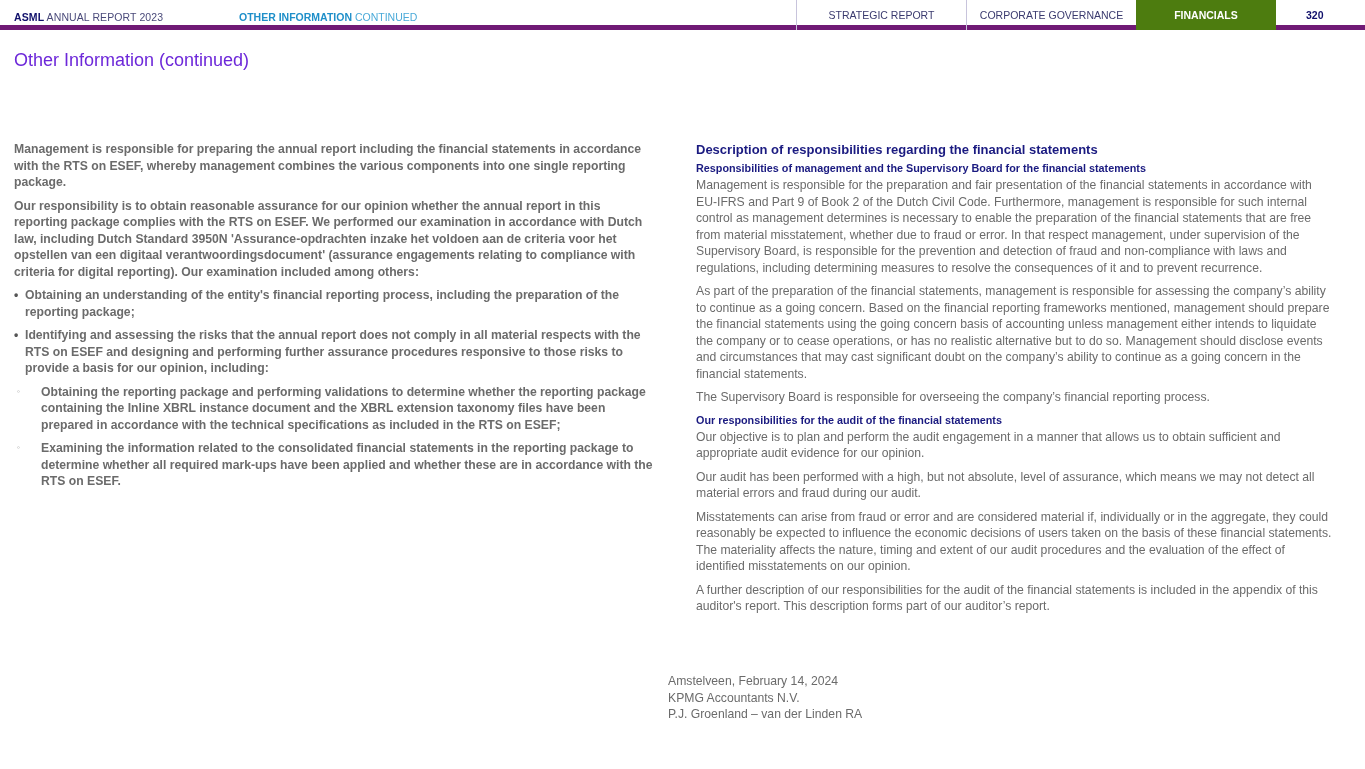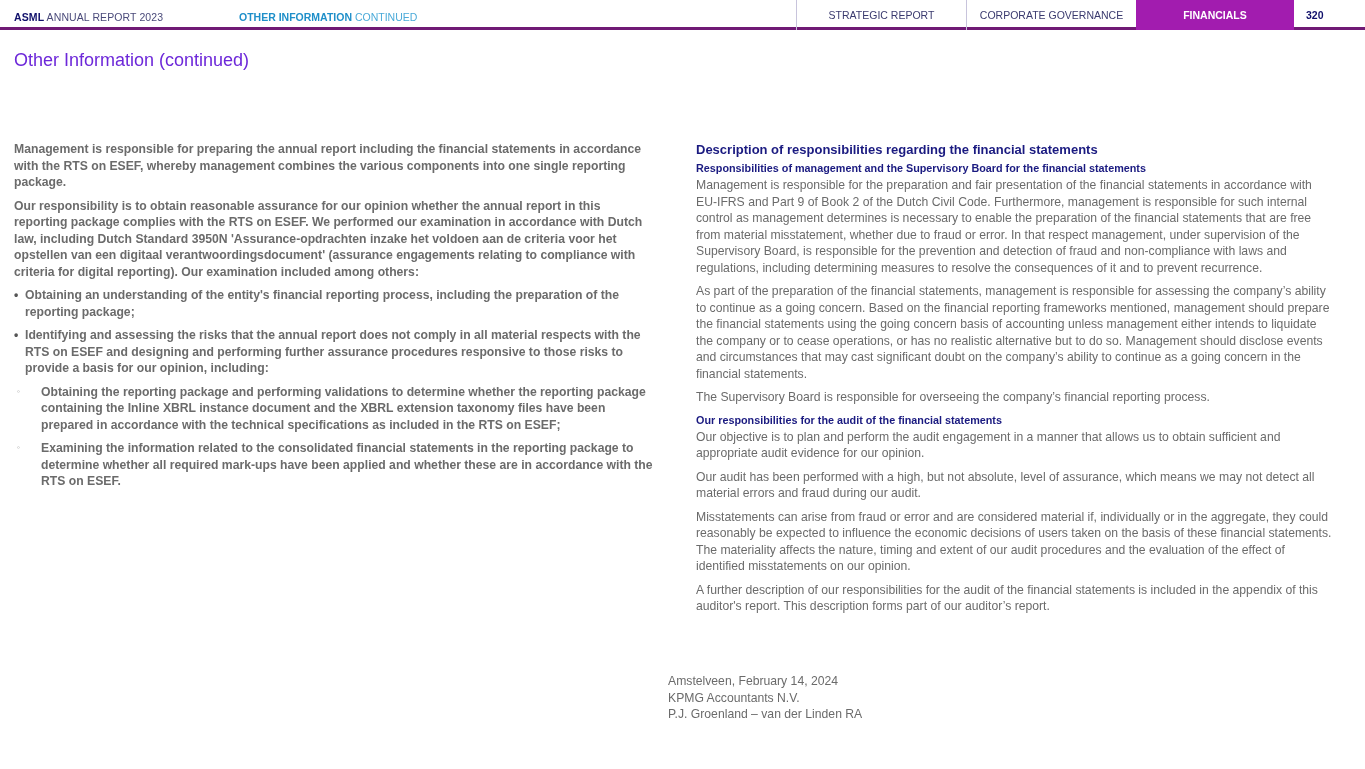--- a/index.html
+++ b/index.html
@@ -2,42 +2,42 @@
 <html><head>
 <meta charset="utf-8">
 <style>
   html, body { margin: 0; padding: 0; background: #ffffff; }
   body {
     width: 1365px; height: 769px; overflow: hidden; position: relative;
     font-family: "Liberation Sans", sans-serif; color: #6b6b6b;
   }
   .topbar {
     position: absolute; left: 0; top: 0; width: 1365px; height: 30px;
-    border-bottom: 3px solid #701a75; box-sizing: border-box;
+    border-bottom: 5px solid #701a75; box-sizing: border-box;
   }
   .brand {
     position: absolute; left: 14px; top: 11px; font-size: 10.5px; color: #1a1a6e;
     letter-spacing: 0.1px;
   }
   .brand b { font-weight: bold; color: #10106b; }
   .brand span.reg { color: #4a4a7a; }
   .section-crumb {
     position: absolute; left: 239px; top: 11px; font-size: 10.5px;
   }
   .section-crumb b { color: #1f8fc9; font-weight: bold; }
   .section-crumb span.cont { color: #4aaad9; }
   .nav {
     position: absolute; top: 0; height: 30px; display: flex; align-items: center;
     justify-content: center; font-size: 10.5px; color: #3a3a6e;
     box-sizing: border-box; border-left: 1px solid #c8c4dc;
   }
   .nav.strategic { left: 796px; width: 170px; }
   .nav.governance { left: 966px; width: 170px; }
   .nav.financials {
-    left: 1136px; width: 158px; background: #a21caf; color: #ffffff;
+    left: 1136px; width: 140px; background: #4d7c0f; color: #ffffff;
     font-weight: bold; border-left: none;
   }
   .page-num {
     position: absolute; left: 1306px; top: 0; width: 59px; height: 30px;
     display: flex; align-items: center; justify-content: flex-start;
     box-sizing: border-box;
     font-size: 10.5px; font-weight: bold; color: #10106b; text-align: center;
   }
   .page-title {
     position: absolute; left: 14px; top: 38px; font-size: 18px; color: #6d28d9;

